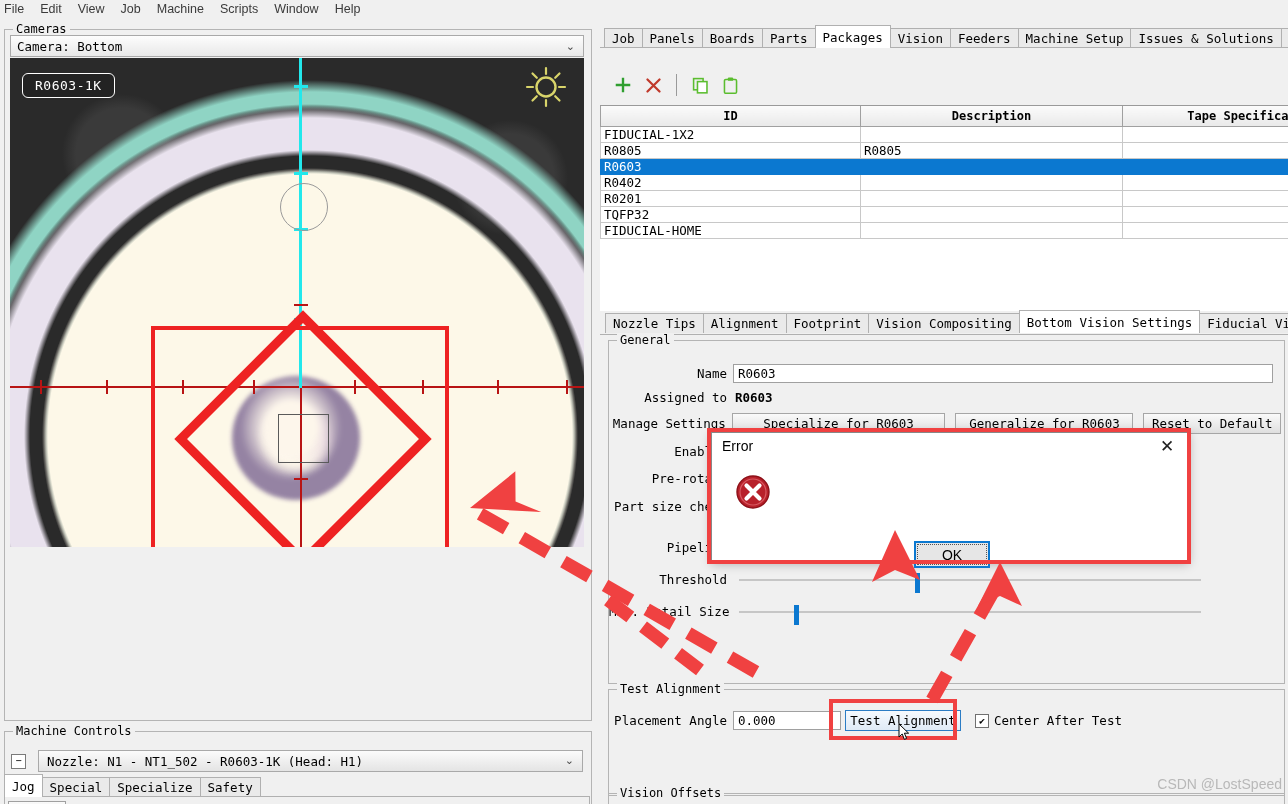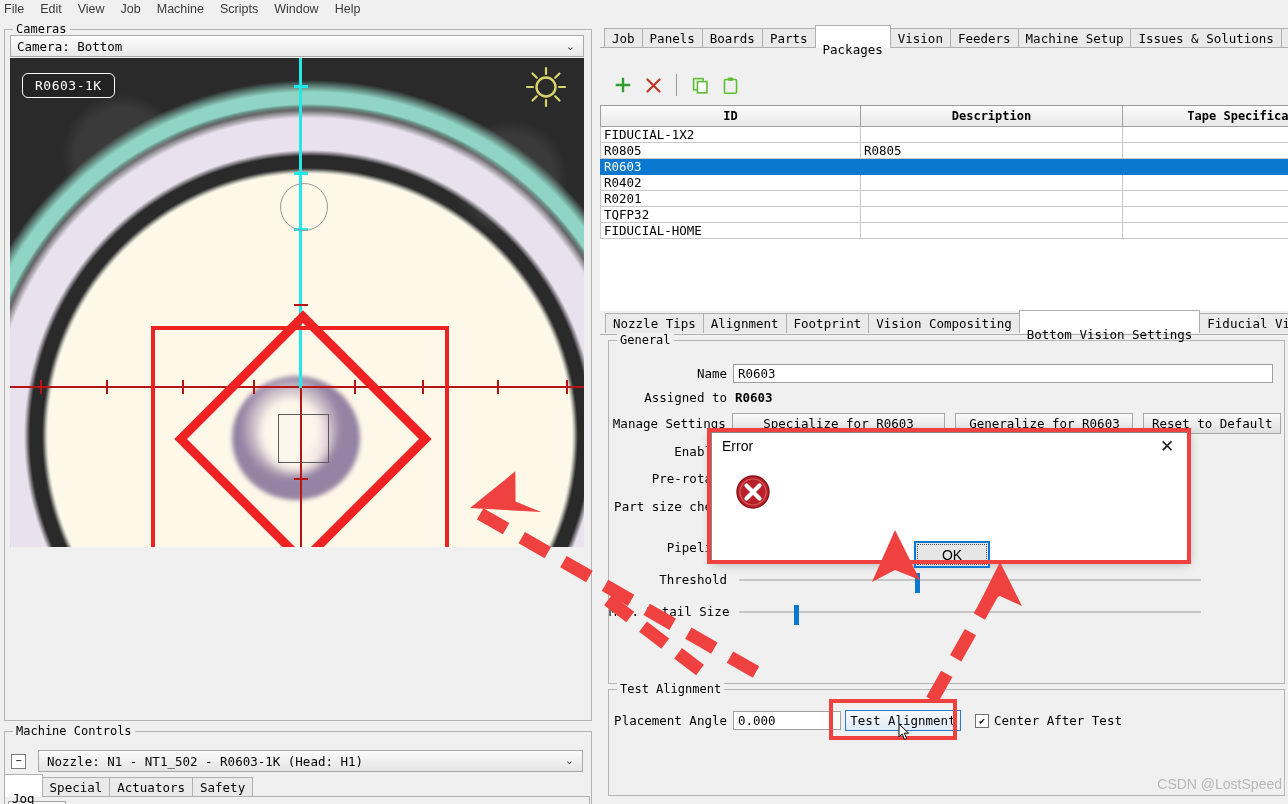--- a/index.html
+++ b/index.html
@@ -74,21 +74,21 @@
   .mcrow{position:absolute;left:7px;top:16px;width:570px;height:22px;display:flex;align-items:center;}
   .expander{width:13px;height:13px;border:1px solid #7a7a7a;background:#fff;display:flex;
             align-items:center;justify-content:center;font-size:10px;line-height:10px;margin-right:12px;}
   .nozzlebox{flex:1;height:22px;background:linear-gradient(#fbfbfb,#e4e4e4);border:1px solid #a9a9a9;
              box-sizing:border-box;display:flex;align-items:center;padding-left:8px;position:relative;font-size:12.5px;}
   .nozzlebox .chev{position:absolute;right:8px;top:3px;color:#4a4a4a;font-size:11px;font-family:"DejaVu Sans",sans-serif;}
 
   .tabstrip{position:absolute;display:flex;align-items:flex-end;height:20px;}
   .tab{border:1px solid #b0b0b0;border-bottom:none;background:#eaeaea;padding:2px 7px 2px 7px;
        font-size:12.5px;line-height:15px;margin-right:-1px;box-sizing:border-box;height:20px;white-space:nowrap;cursor:default;}
-  .tab.active{background:#fff;position:relative;z-index:3;height:23px;padding-top:16px;}
+  .tab.active{background:#fff;position:relative;z-index:3;height:23px;padding-top:4px;}
 
   .jogtabs{left:4px;top:758px;}
   .jogbody{position:absolute;left:4px;top:777px;width:586px;height:27px;border:1px solid #b0b0b0;
            border-top:1px solid #b0b0b0;background:#f0f0f0;box-sizing:border-box;}
   .joghome{position:absolute;left:8px;top:782px;width:58px;height:26px;background:linear-gradient(#fafafa,#dedede);
            border:1px solid #a0a0a0;box-sizing:border-box;display:flex;align-items:center;justify-content:center;}
   .xylbl{position:absolute;left:165px;top:782px;font-family:"Liberation Sans",sans-serif;font-size:26px;font-weight:700;}
   .zlbl{position:absolute;left:308px;top:782px;font-family:"Liberation Sans",sans-serif;font-size:26px;font-weight:700;}
 
   
@@ -245,21 +245,21 @@
       <div class="expander">−</div>
       <div class="nozzlebox">
         <span>Nozzle: N1 - NT1_502 - R0603-1K (Head: H1)</span>
         <span class="chev">⌄</span>
       </div>
     </div>
 
     <div class="tabstrip jogtabs">
       <div class="tab active">Jog</div>
       <div class="tab">Special</div>
-      <div class="tab">Actuators</div>
+      <div class="tab">Specialize</div>
       <div class="tab">Safety</div>
     </div>
     <div class="jogbody"></div>
     <div class="joghome">
       <svg viewBox="0 0 24 24" width="22" height="22">
         <path d="M12 3 L20 11 L16 11 L16 20 L8 20 L8 11 L4 11 Z" fill="#111"></path>
       </svg>
     </div>
     <div class="xylbl">X/Y</div>
     <div class="zlbl">Z</div>
@@ -432,20 +432,23 @@
     <div class="genlabel">Test Alignment</div>
     <div class="frow" style="left:0px;top:20px;width:670px;">
       <div class="flabel" style="width:118px;">Placement Angle</div>
       <div class="finput" style="margin-left:6px;width:108px;">0.000</div>
       <div class="btn" style="margin-left:4px;width:116px;border:1px solid #2b7cc4;background:linear-gradient(#f6fafe,#dfeaf6);">Test Alignment</div>
       <span class="chk" style="margin-left:14px;">✔</span>
       <span style="font-size:12.5px;">Center After Test</span>
     </div>
   </div>
 
+  <div class="voffs">
+    <div class="genlabel">Vision Offsets</div>
+  </div>
 
   <div class="dlg">
     <div class="dlgtitle">
       <div class="t">Error</div>
       <div class="x">✕</div>
     </div>
     <div class="dlgbody">
       <div class="erricon">
         <svg viewBox="0 0 36 36" width="36" height="36">
           <circle cx="18" cy="18" r="16" fill="#b8202a" stroke="#8d1018" stroke-width="1.4"></circle>

